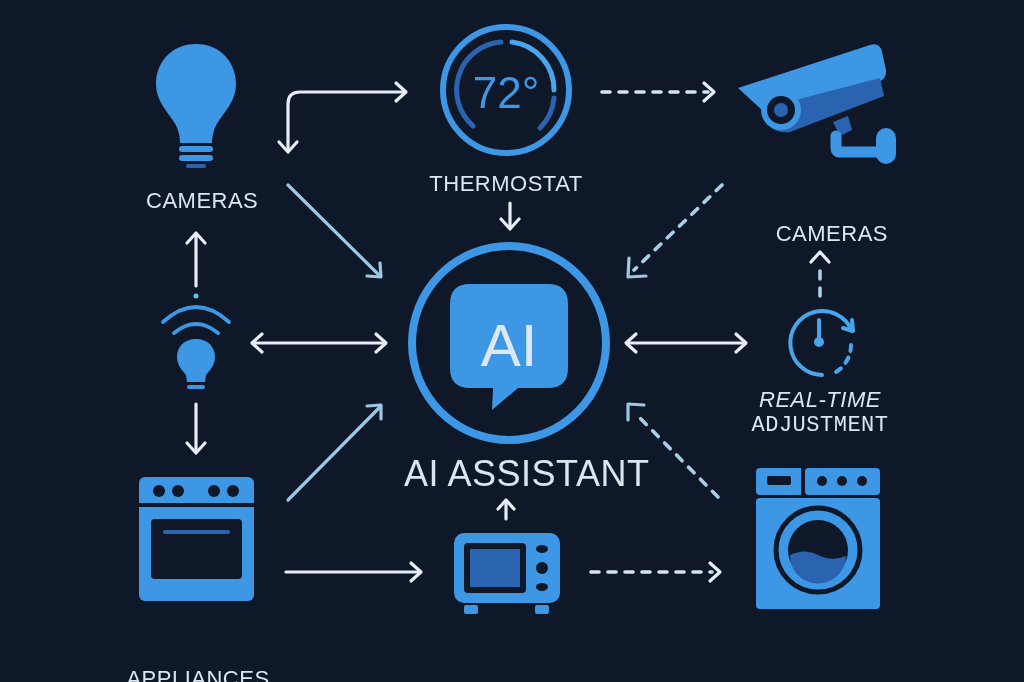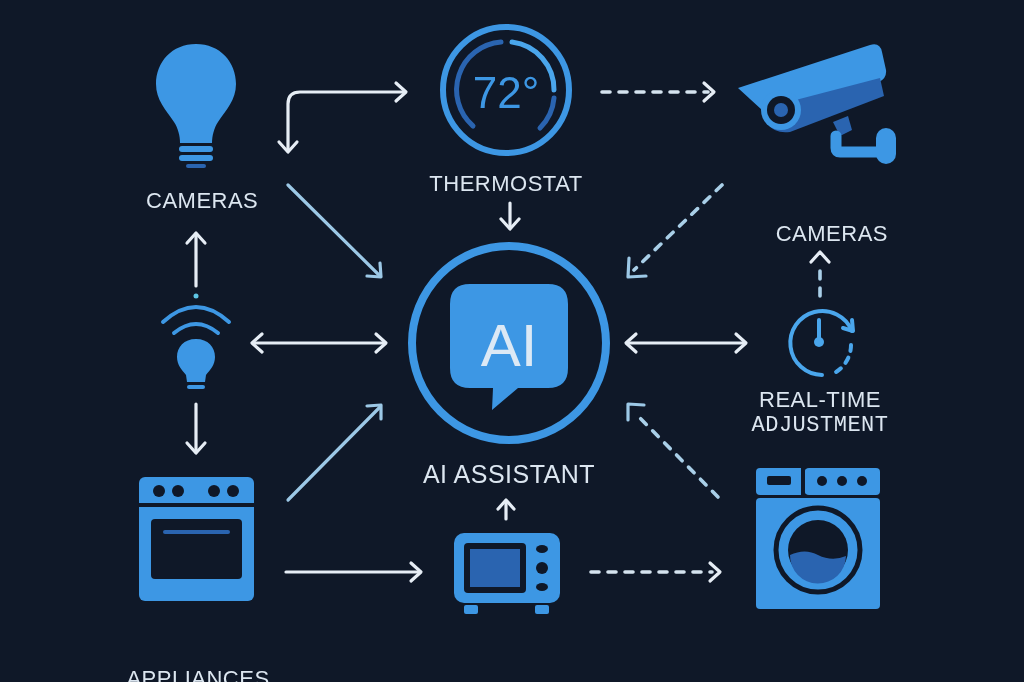--- a/index.html
+++ b/index.html
@@ -192,17 +192,17 @@
       <circle cx="862" cy="481" r="5" fill="#0f1828"></circle>
       <circle cx="818" cy="550" r="42" fill="none" stroke="#0f1828" stroke-width="5"></circle>
       <circle cx="818" cy="550" r="30" fill="#0f1828"></circle>
       <path d="M790,555 Q805,548 818,555 Q832,562 846,556 A28,28 0 0 1 790,555 Z" fill="#2a64b0"></path>
     </g>
   </svg>
 
   <div class="label" style="left:146px; top:188px; width:100px;">CAMERAS</div>
   <div class="label" style="left:416px; top:171px; width:180px;">THERMOSTAT</div>
   <div class="label" style="left:748px; top:221px; width:140px;text-align:right;">CAMERAS</div>
-  <div class="label" style="left:404px; top:459px; width:210px; font-size:25px; line-height:30px;">AI ASSISTANT</div>
-  <div class="label" style="left:740px; top:387px; width:160px;">REAL-TIME</div>
+  <div class="label" style="left:404px; top:459px; width:210px; font-size:36px; line-height:30px;">AI ASSISTANT</div>
+  <div class="label" style="left:740px; top:387px; width:160px;font-style:italic;">REAL-TIME</div>
   <div class="label" style="left:740px; top:413px; width:160px;font-family:Liberation Mono, monospace;">ADJUSTMENT</div>
   <div class="label" style="left:113px; top:620px; width:170px;margin-top:46px;">APPLIANCES</div>
 </div>
 
 </body></html>

